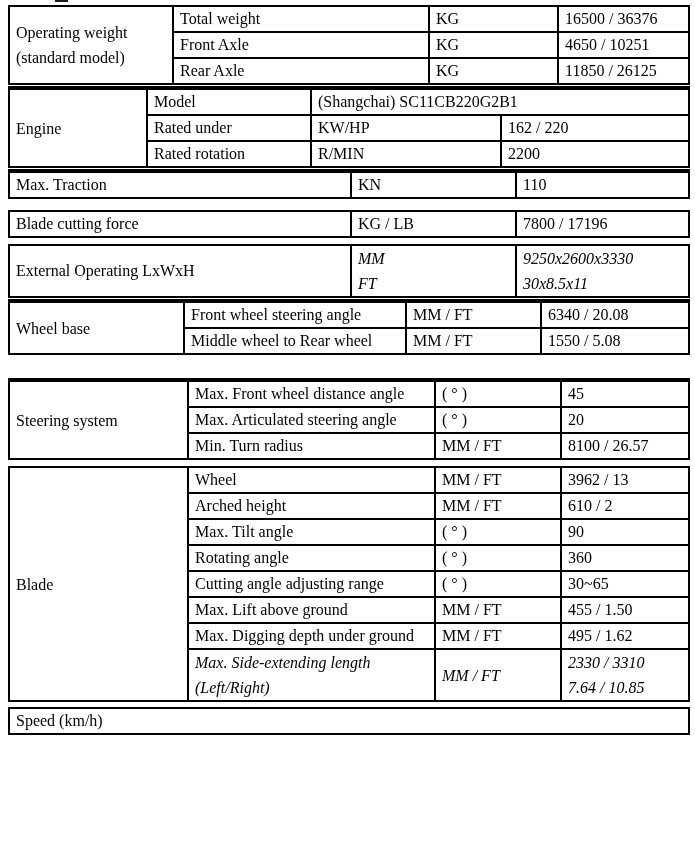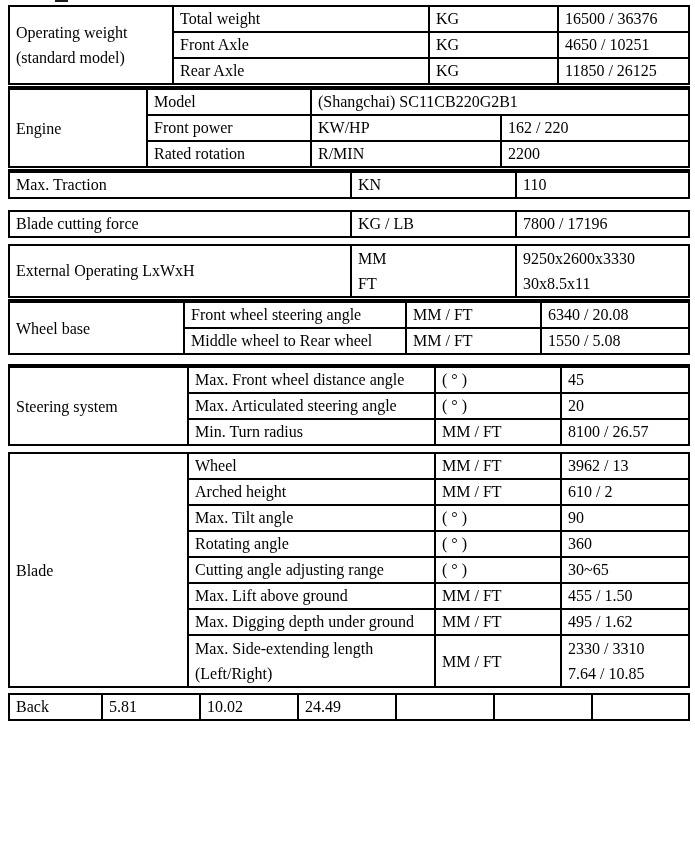--- a/index.html
+++ b/index.html
@@ -44,25 +44,26 @@
     vertical-align: middle;
   }
   table.thick-top { border-top: 4px solid #000; }
   td.group {
     vertical-align: top;
     line-height: 25px;
   }
   td.twoline {
     vertical-align: top;
     line-height: 25px;
+    font-style: italic;
   }
   .mb1  { margin-bottom: 1px; }
   .mb5  { margin-bottom: 5px; }
   .mb6  { margin-bottom: 6px; }
-  .mb9  { margin-bottom: 9px; }
+  .mb9  { margin-bottom: 23px; }
   .mb11 { margin-bottom: 11px; }
 </style>
 </head>
 <body>
 
 <div class="doc">
 
   <div class="artifact"></div>
 
   <table class="spec mb1">
@@ -102,21 +103,21 @@
         <col style="width:190px">
         <col style="width:188px">
       </colgroup>
     <tbody>
         <tr>
       <td class="group" rowspan="3">Engine</td>
       <td>Model</td>
       <td colspan="2">(Shangchai) SC11CB220G2B1</td>
     </tr>
     <tr>
-      <td>Front power</td>
+      <td>Rated under</td>
       <td>KW/HP</td>
       <td>162 / 220</td>
     </tr>
     <tr>
       <td>Rated rotation</td>
       <td>R/MIN</td>
       <td>2200</td>
     </tr>
   </tbody>
     </table>
@@ -284,25 +285,19 @@
     <colgroup>
         <col style="width:93px">
         <col style="width:98px">
         <col style="width:98px">
         <col style="width:98px">
         <col style="width:98px">
         <col style="width:98px">
         <col style="width:97px">
       </colgroup>
     <tbody>
-    <tr>
-      <td>Back</td>
-      <td>5.81</td>
-      <td>10.02</td>
-      <td>24.49</td>
-      <td></td>
-      <td></td>
-      <td></td>
+        <tr>
+      <td colspan="7">Speed (km/h)</td>
     </tr>
   </tbody>
     </table>
 
 </div>
 
 </body></html>

